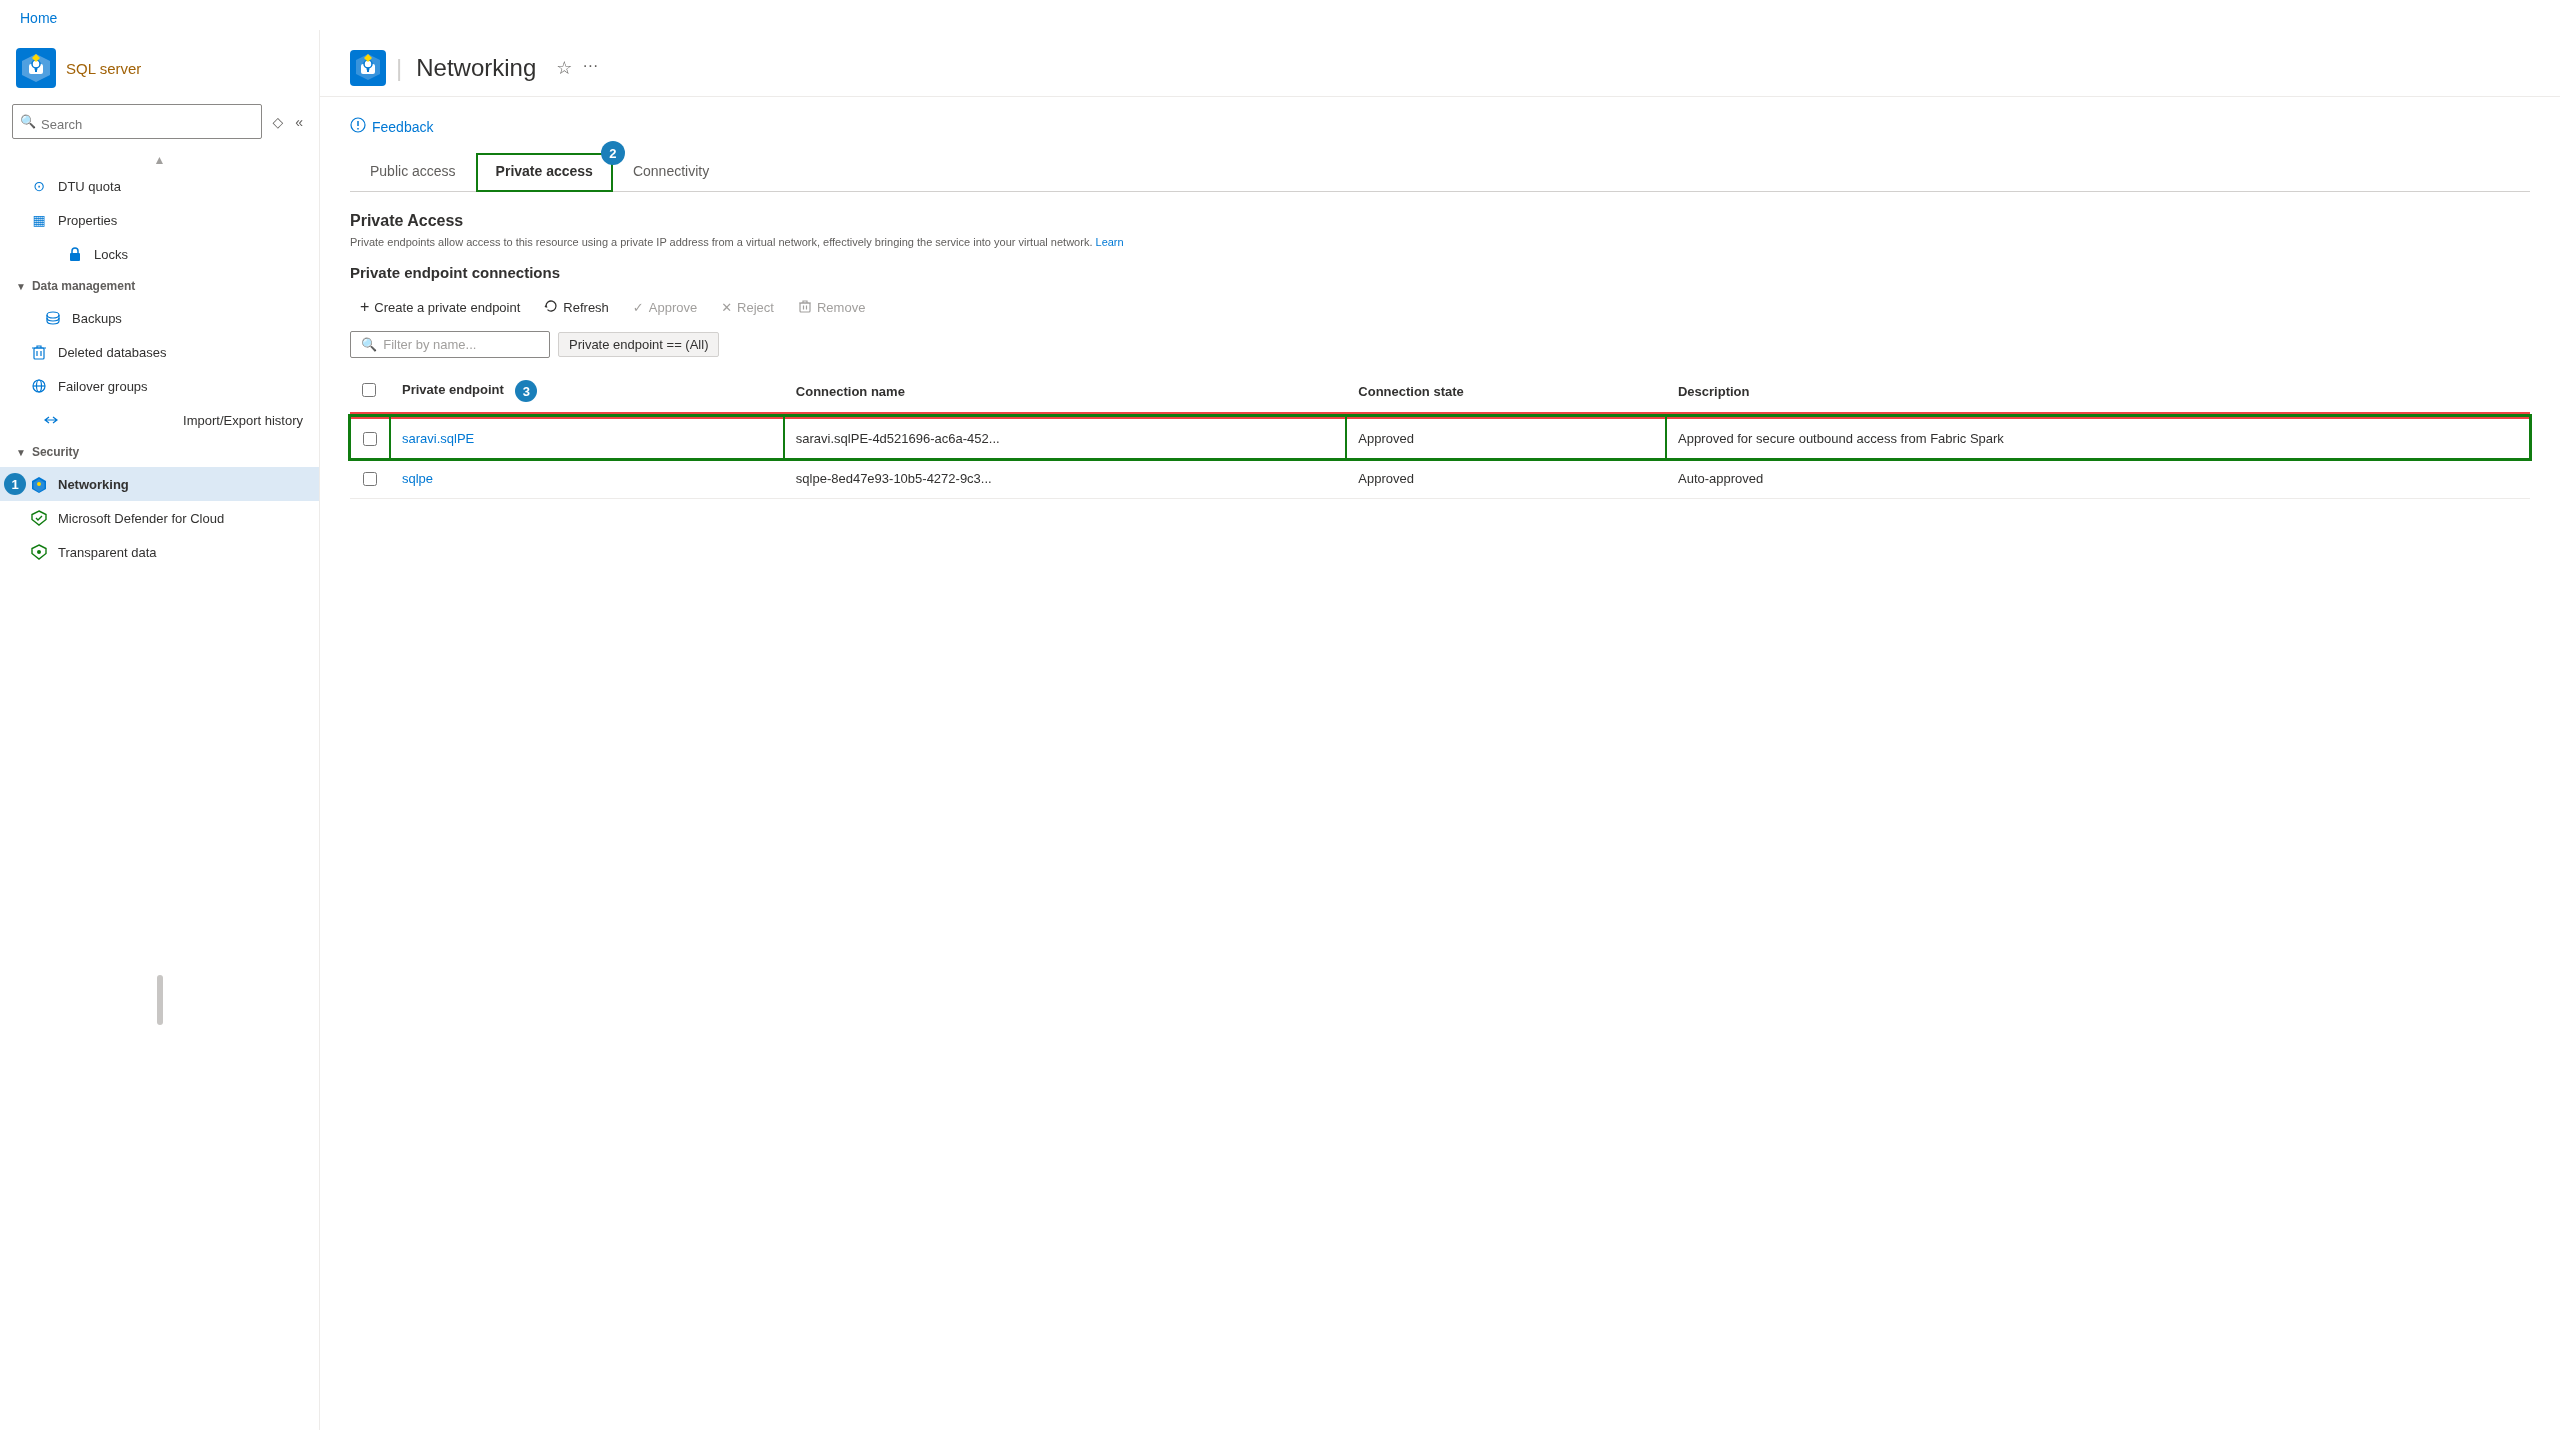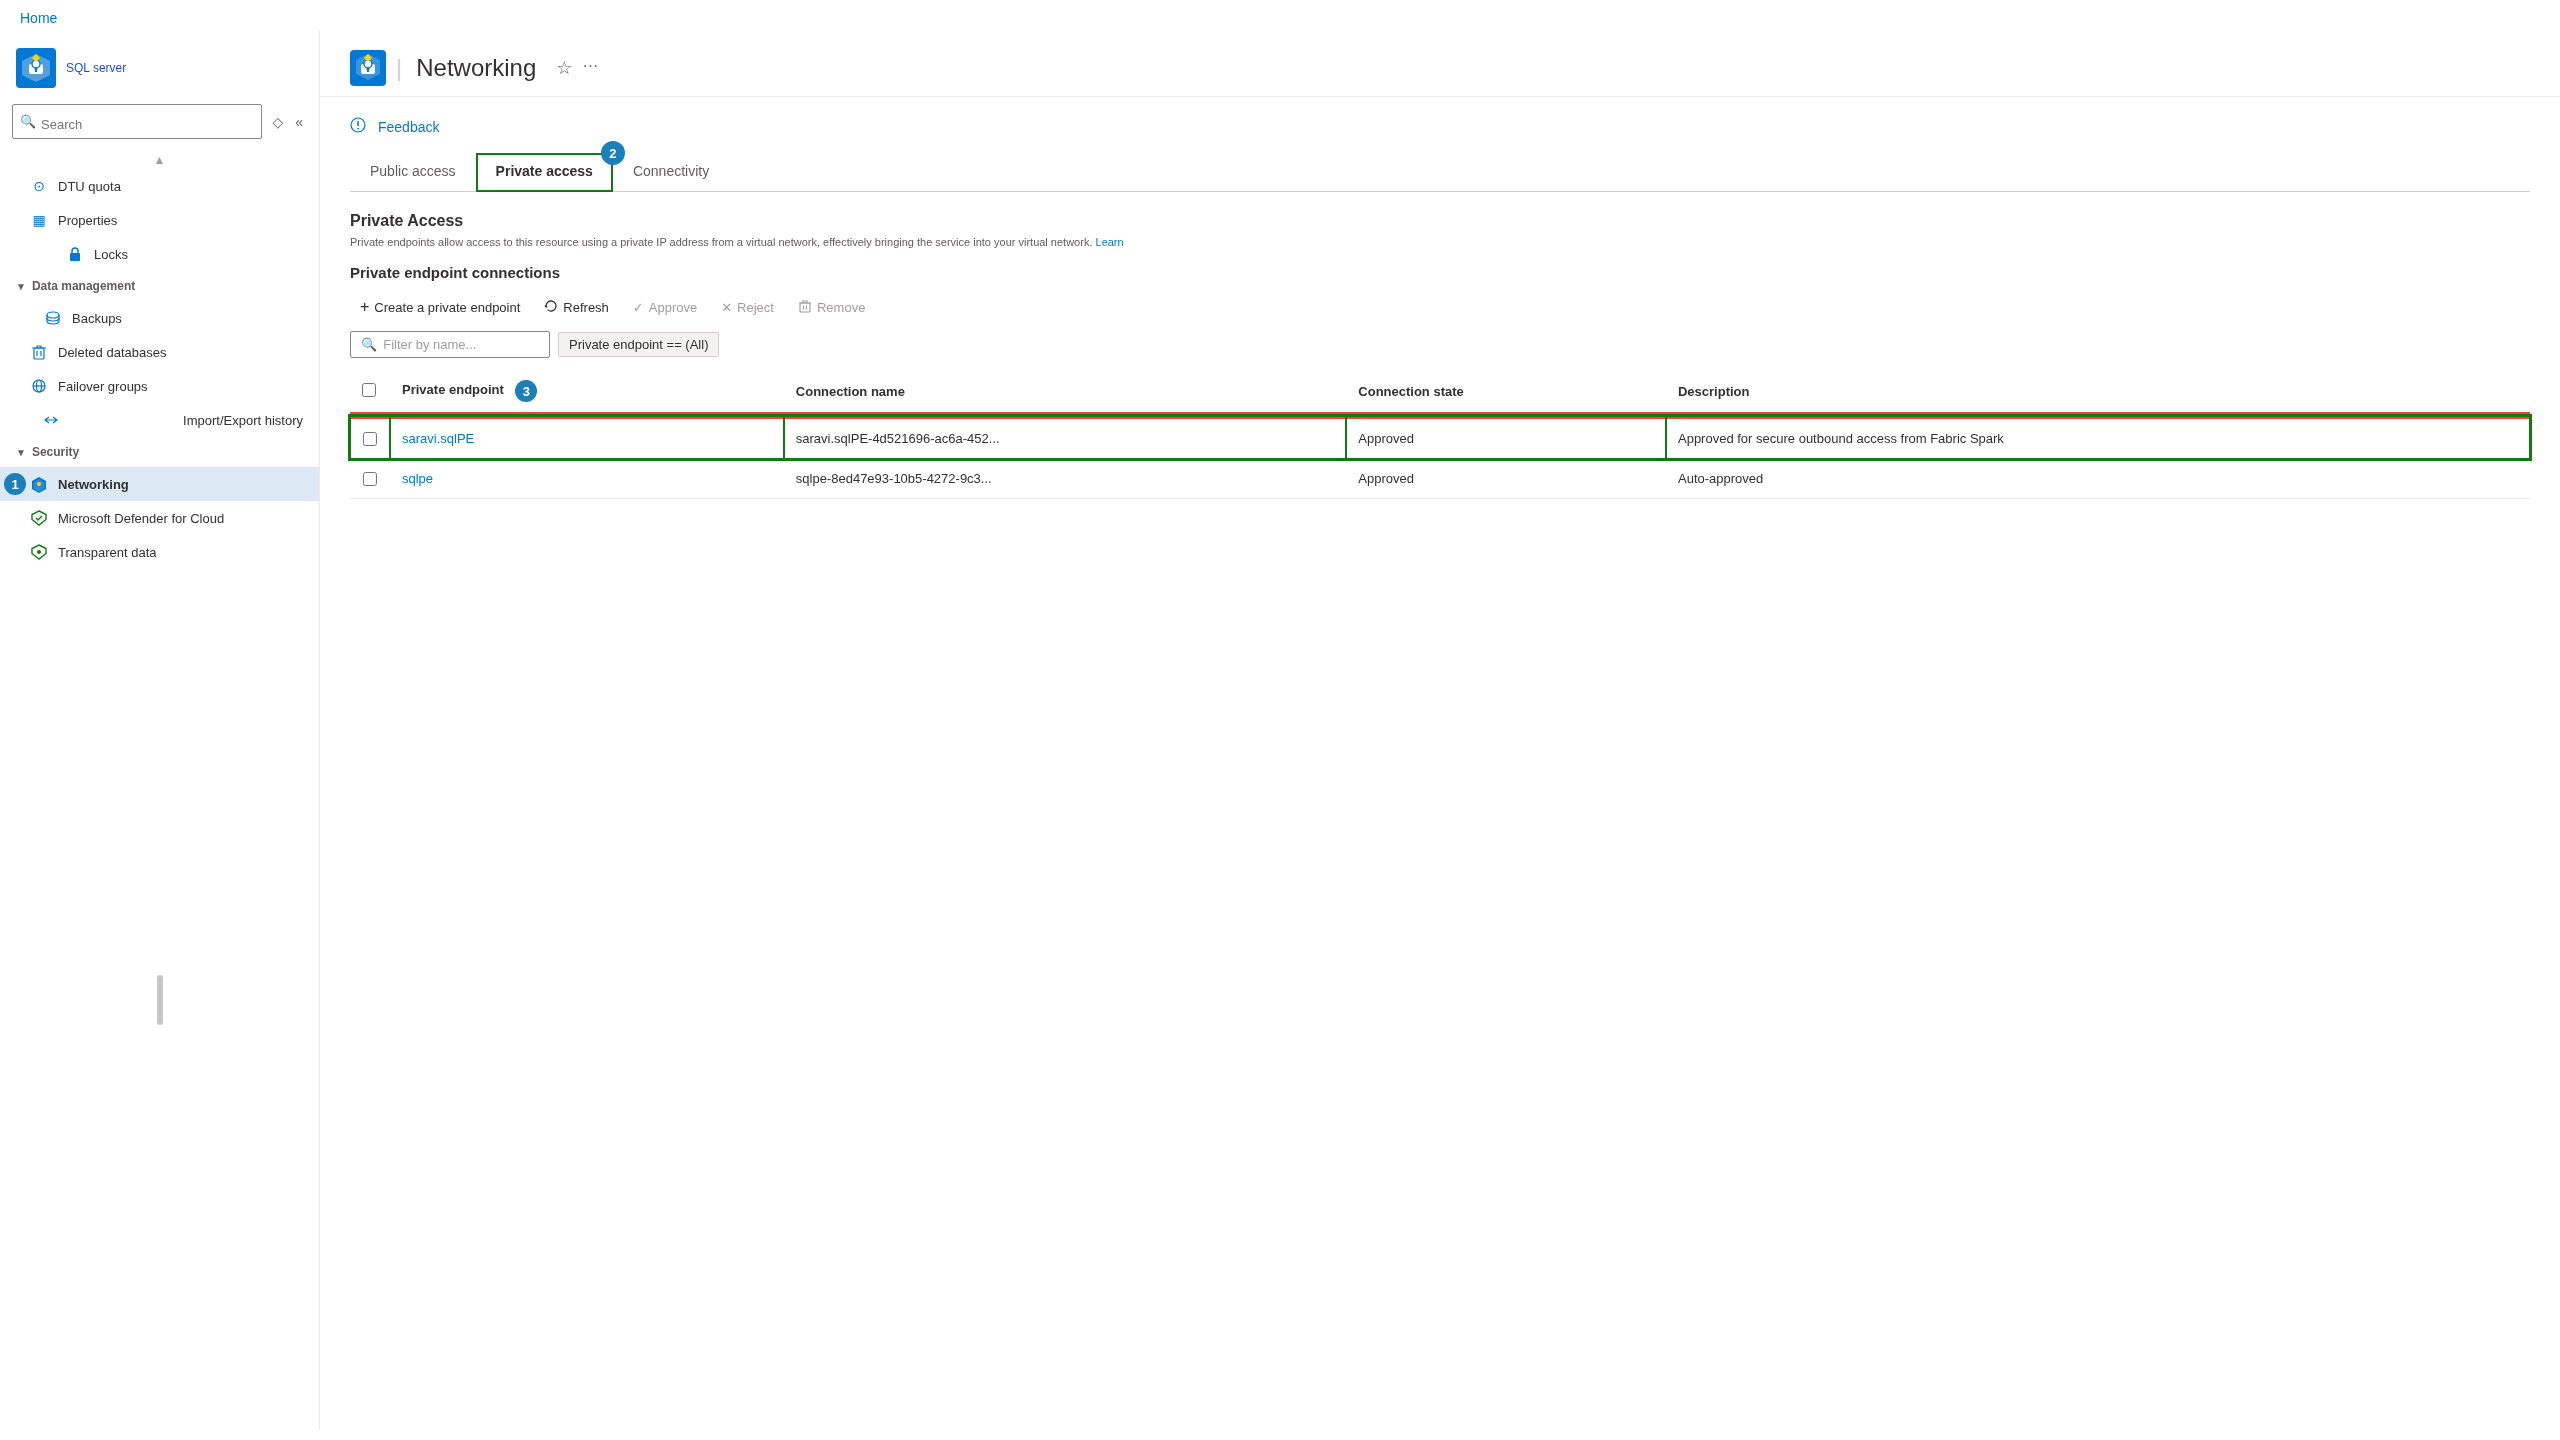--- a/index.html
+++ b/index.html
@@ -28,21 +28,21 @@
 
     .page-header { display: flex; align-items: center; gap: 10px; padding: 20px 30px 10px; border-bottom: 1px solid #edebe9; }
     .page-divider { font-size: 24px; color: #d2d0ce; margin-right: 4px; }
     .page-title { font-size: 24px; font-weight: 300; color: #323130; }
     .page-actions { display: flex; gap: 10px; margin-left: 10px; }
     .page-actions span { color: #605e5c; cursor: pointer; font-size: 16px; }
 
     .content-area { padding: 20px 30px; flex: 1; }
 
     
-    .feedback-bar { display: flex; align-items: center; gap: 12px; margin-bottom: 16px; color: #0078d4; cursor: pointer; font-size: 14px; }
+    .feedback-bar { display: flex; align-items: center; gap: 6px; margin-bottom: 16px; color: #0078d4; cursor: pointer; font-size: 14px; }
     .feedback-bar .fb-icon { font-size: 16px; }
 
     
     .tabs { display: flex; gap: 0; margin-bottom: 20px; border-bottom: 1px solid #d2d0ce; }
     .tab { padding: 10px 20px; font-size: 14px; cursor: pointer; color: #605e5c; border-bottom: 2px solid transparent; position: relative; }
     .tab.active-box { border: 2px solid #107c10; border-bottom: none; background: #fff; color: #323130; font-weight: 600; margin-bottom: -1px; padding: 8px 18px; }
 
     
     .section-title { font-size: 16px; font-weight: 600; color: #323130; margin-bottom: 6px; }
     .section-desc { font-size: 11px; color: #605e5c; margin-bottom: 16px; }
@@ -94,21 +94,21 @@
 
       <svg width="40" height="40" viewBox="0 0 40 40">
         <rect width="40" height="40" rx="4" fill="#0078d4"></rect>
         <polygon points="20,6 34,13 34,27 20,34 6,27 6,13" fill="#50a0e0"></polygon>
         <rect x="13" y="16" width="14" height="10" rx="2" fill="#fff"></rect>
         <circle cx="20" cy="16" r="4" fill="#fff" stroke="#0078d4" stroke-width="1.5"></circle>
         <circle cx="20" cy="21" r="1.5" fill="#0078d4"></circle>
         <rect x="19" y="21" width="2" height="3" fill="#0078d4"></rect>
         <path d="M16 10 L20 6 L24 10 L20 14 Z" fill="#ffd700"></path>
       </svg>
-      <div style="font-size:12px;color:#1d4ed8;">SQL server</div>
+      <div style="font-size:15px;color:#a16207;">SQL server</div>
     </div>
 
     <div class="search-box">
       <span class="search-icon-sb">🔍</span>
       <input type="text" style="flex: 1 1 0%; padding: 12px 10px 6px 28px; border: 1px solid rgb(138, 136, 134); border-radius: 2px; font-size: 13px;" placeholder="Search">
       <div class="search-actions">
         <span title="Advanced search" style="color:#605e5c;cursor:pointer;font-size:14px;">◇</span>
         <span title="Collapse" style="color:#605e5c;cursor:pointer;font-size:14px;">«</span>
       </div>
     </div>

